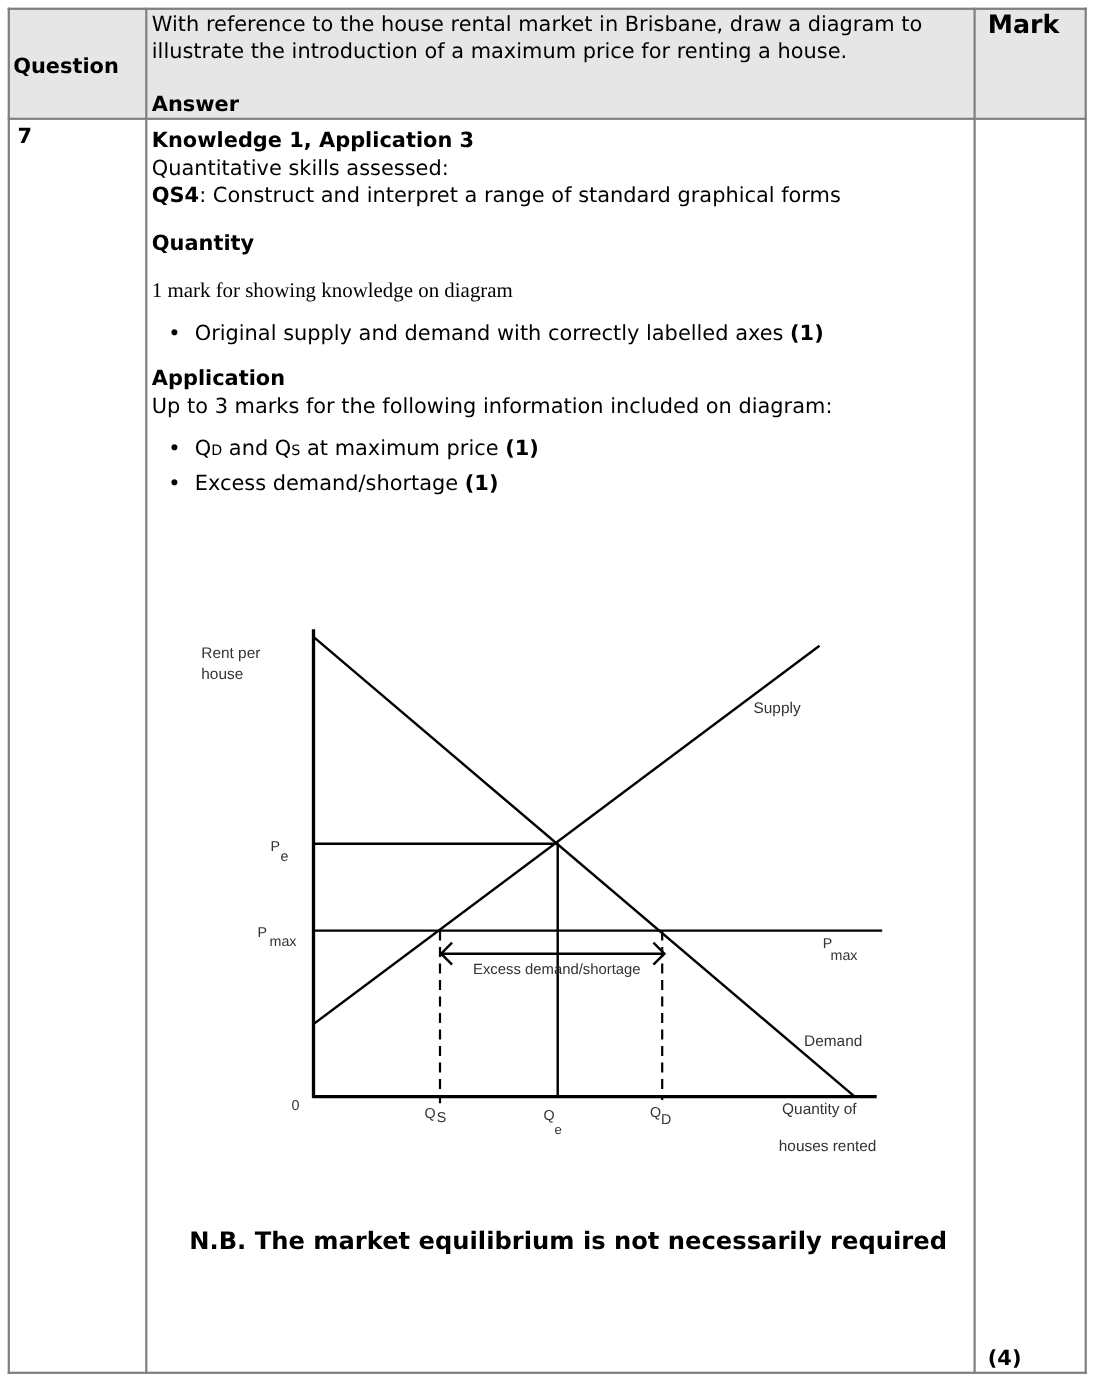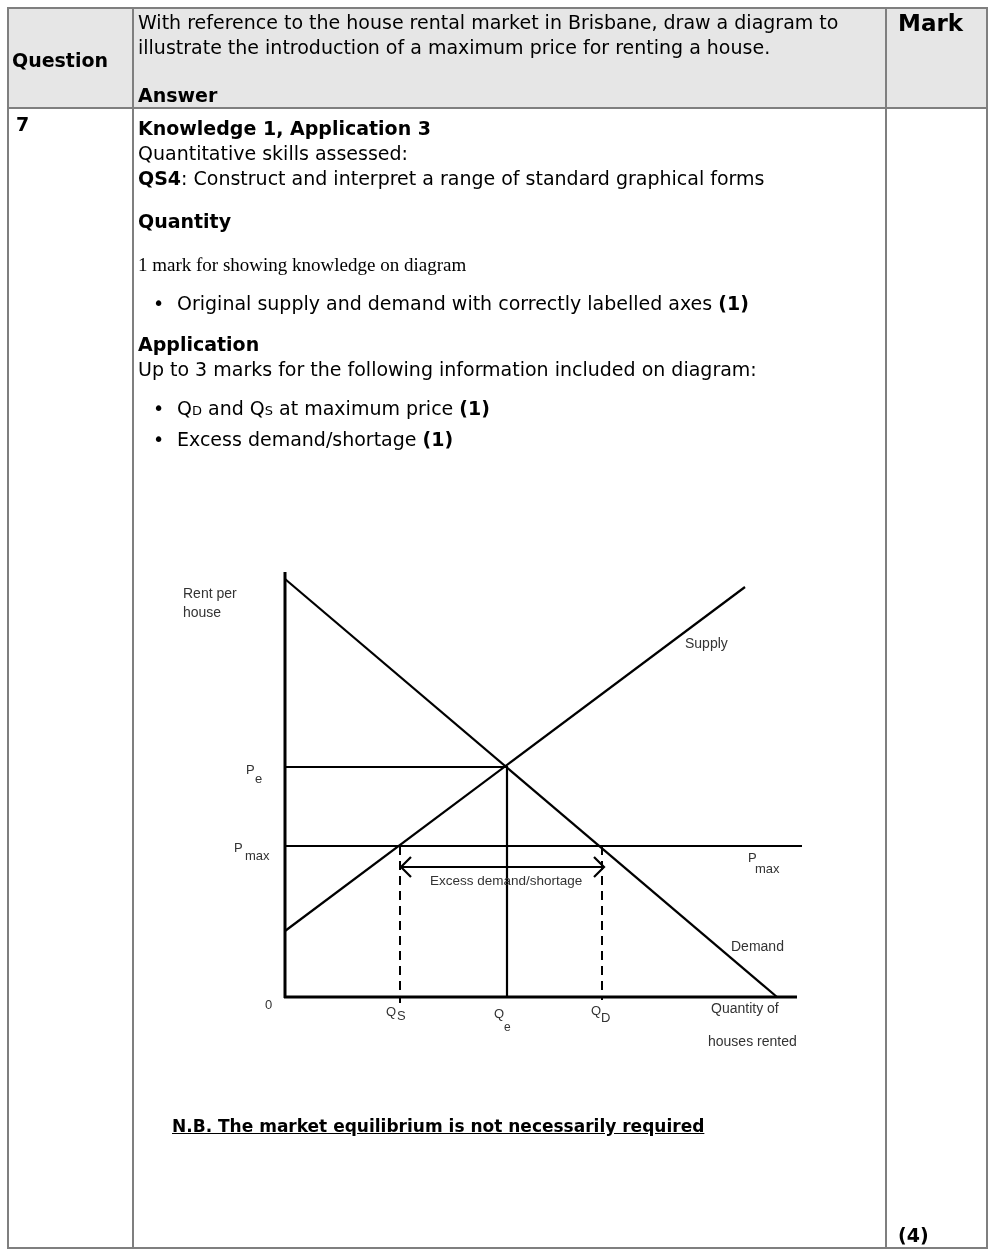--- a/index.html
+++ b/index.html
@@ -14,21 +14,21 @@
   .mark-label { position:absolute; left:891px; top:10px; font-size:23px; font-weight:bold; }
   .num { position:absolute; left:12px; top:113px; font-size:19px; font-weight:bold; }
   .prompt { position:absolute; left:138px; top:10px; width:740px; font-size:19px; line-height:25px; }
   .answer { position:absolute; left:138px; top:84px; font-size:19px; font-weight:bold; }
   .content { position:absolute; left:138px; top:116px; width:735px; font-size:19px; line-height:25px; }
   .content p { margin:0; }
   ul.bul { list-style:none; margin:12px; padding:0; }
   ul.bul li { position:relative; padding-left:27px; line-height:29px; }
   ul.bul li::before { content:"•"; position:absolute; left:3px; top:0; }
   .sub { font-size:13px; }
-  .nb { position:absolute; left:165px; top:1116px; font-size:17px; font-weight:bold;text-decoration:underline; }
+  .nb { position:absolute; left:165px; top:1116px; font-size:22px; font-weight:bold; }
   .total { position:absolute; left:891px; top:1224px; font-size:19px; font-weight:bold; }
   svg text { font-family:"Liberation Sans", sans-serif; fill:#333; }
 </style>
 </head>
 <body>
 
 <div class="tbl">
   <div class="cell hdr" style="left:0;top:0;width:980px;height:100px;"></div>
 </div>
 

